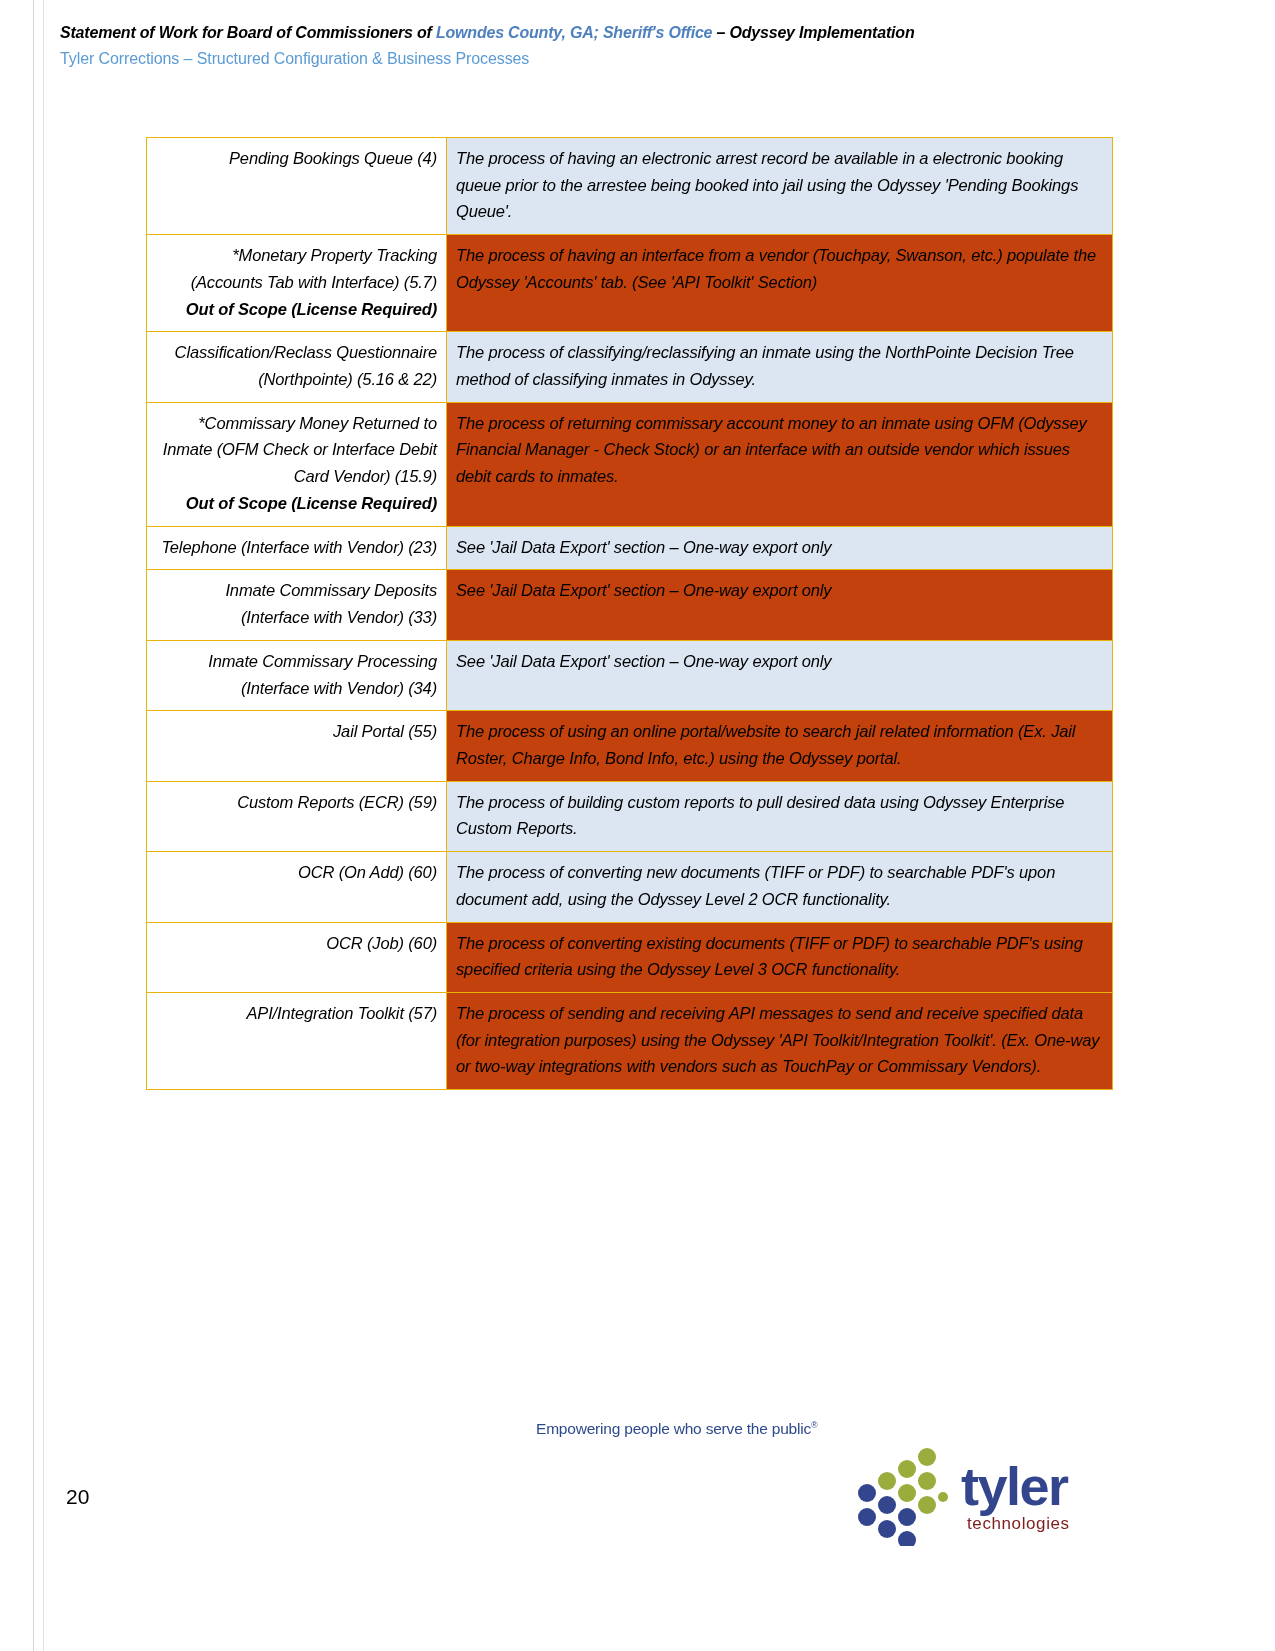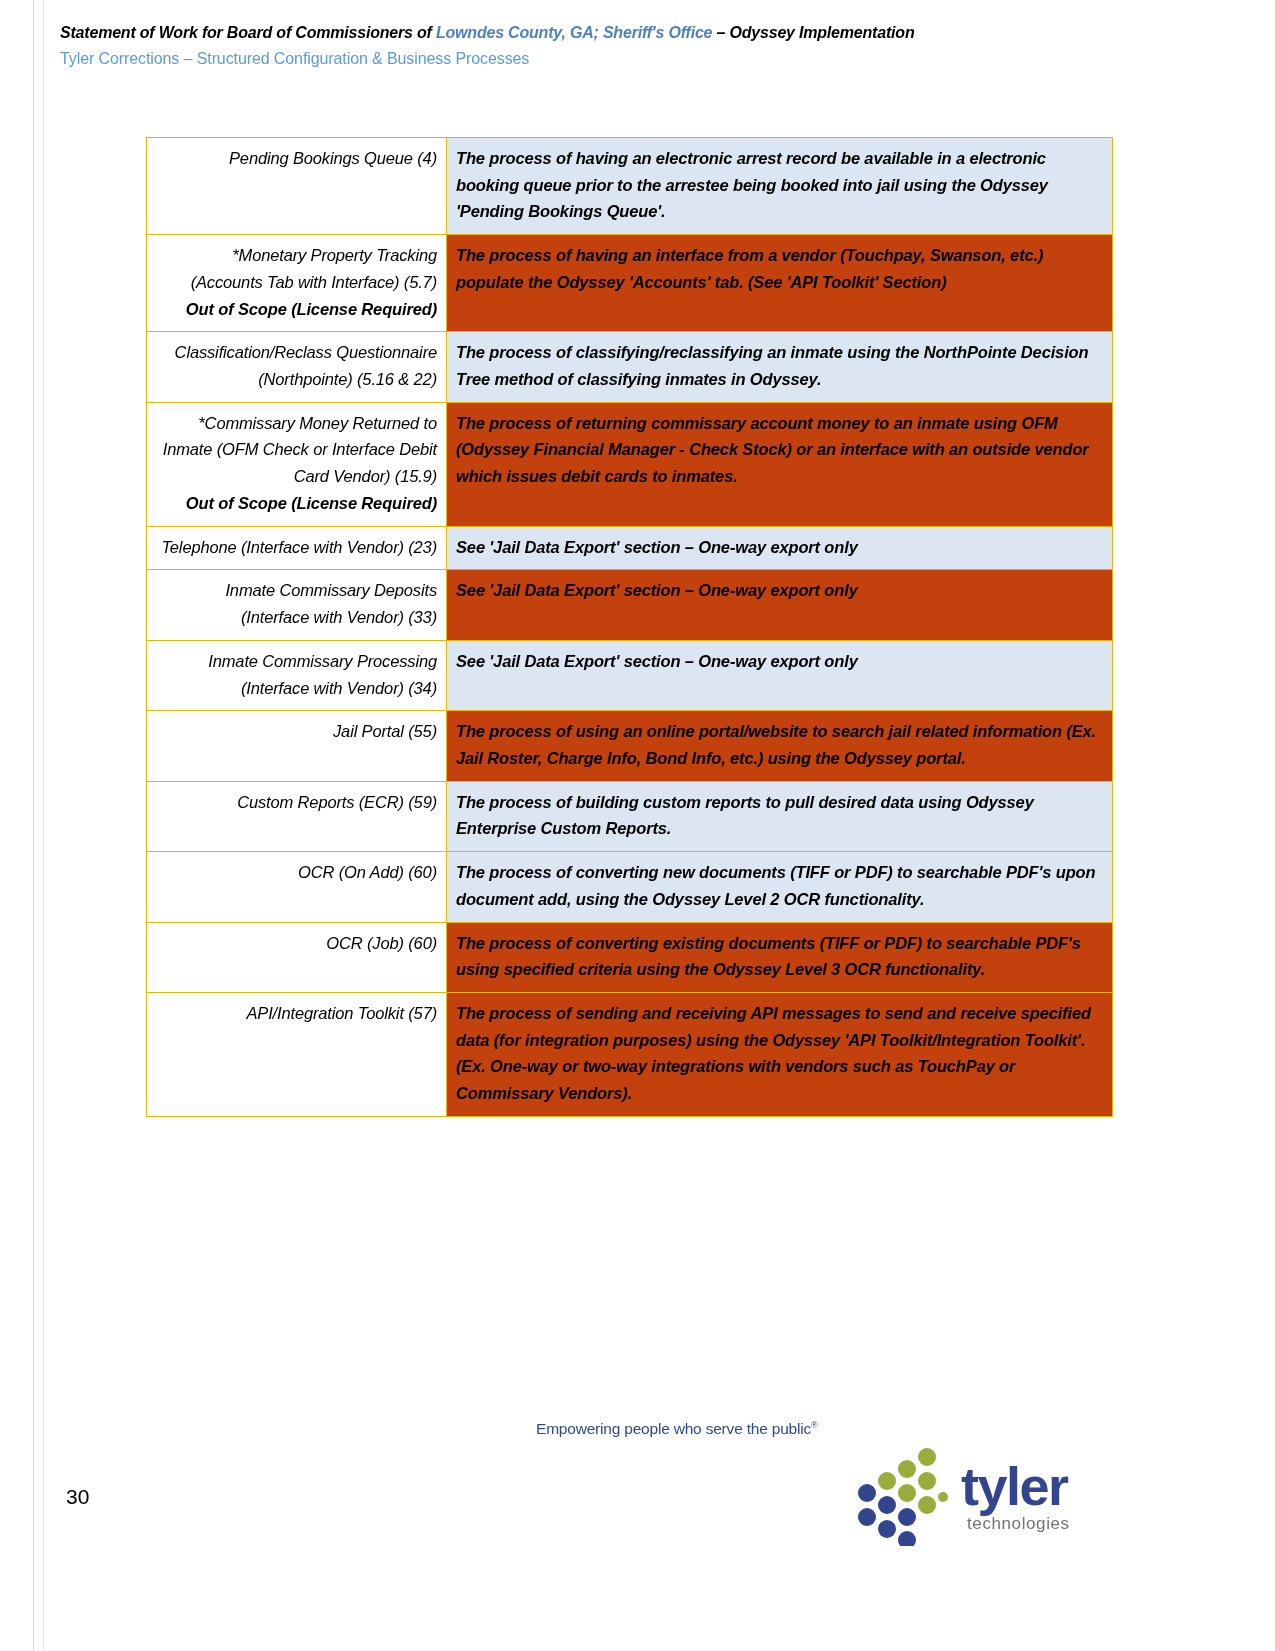--- a/index.html
+++ b/index.html
@@ -75,21 +75,20 @@
     letter-spacing: -0.15px;
     border: 1px solid #eab308;
   }
   .col-name {
     width: 281px;
     text-align: right;
     background: #ffffff;
   }
   .col-desc {
     width: 647px;
-    font-weight: bold;
   }
   .shade-light { background: #dce6f2; }
   .shade-dark  { background: #c2410c; }
 
   .bold-note {
     font-weight: bold;
     display: block;
   }
 
   .footer-tagline {
@@ -123,21 +122,21 @@
     font-weight: bold;
     color: #33458c;
     letter-spacing: -1.5px;
     line-height: 1;
   }
   .logo-sub {
     position: absolute;
     left: 112px;
     top: 74px;
     font-size: 17px;
-    color: #737373;
+    color: #7f1d1d;
     letter-spacing: 0.6px;
     line-height: 1;
   }
 
   .page-number {
     position: absolute;
     left: 66px;
     top: 1485px;
     font-size: 21px;
     color: #000000;
@@ -226,13 +225,13 @@
     <circle cx="52" cy="52" r="9" fill="#9aac3c"></circle>
     <circle cx="72" cy="16" r="9" fill="#9aac3c"></circle>
     <circle cx="72" cy="40" r="9" fill="#9aac3c"></circle>
     <circle cx="72" cy="64" r="9" fill="#9aac3c"></circle>
     <circle cx="88" cy="56" r="5" fill="#9aac3c"></circle>
   </svg>
   <div class="logo-word">tyler</div>
   <div class="logo-sub">technologies</div>
 </div>
 
-<div class="page-number">30</div>
+<div class="page-number">20</div>
 
 </body></html>

